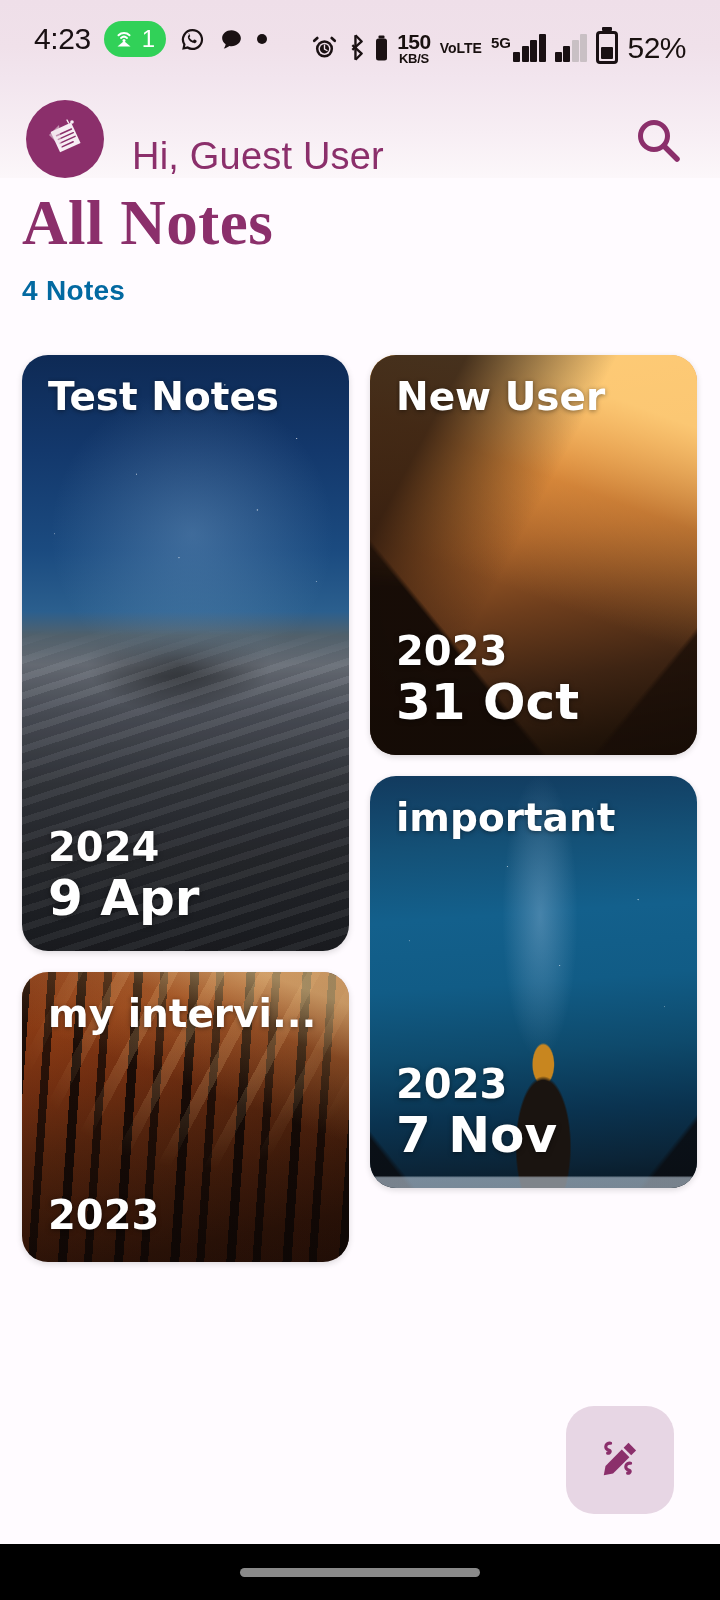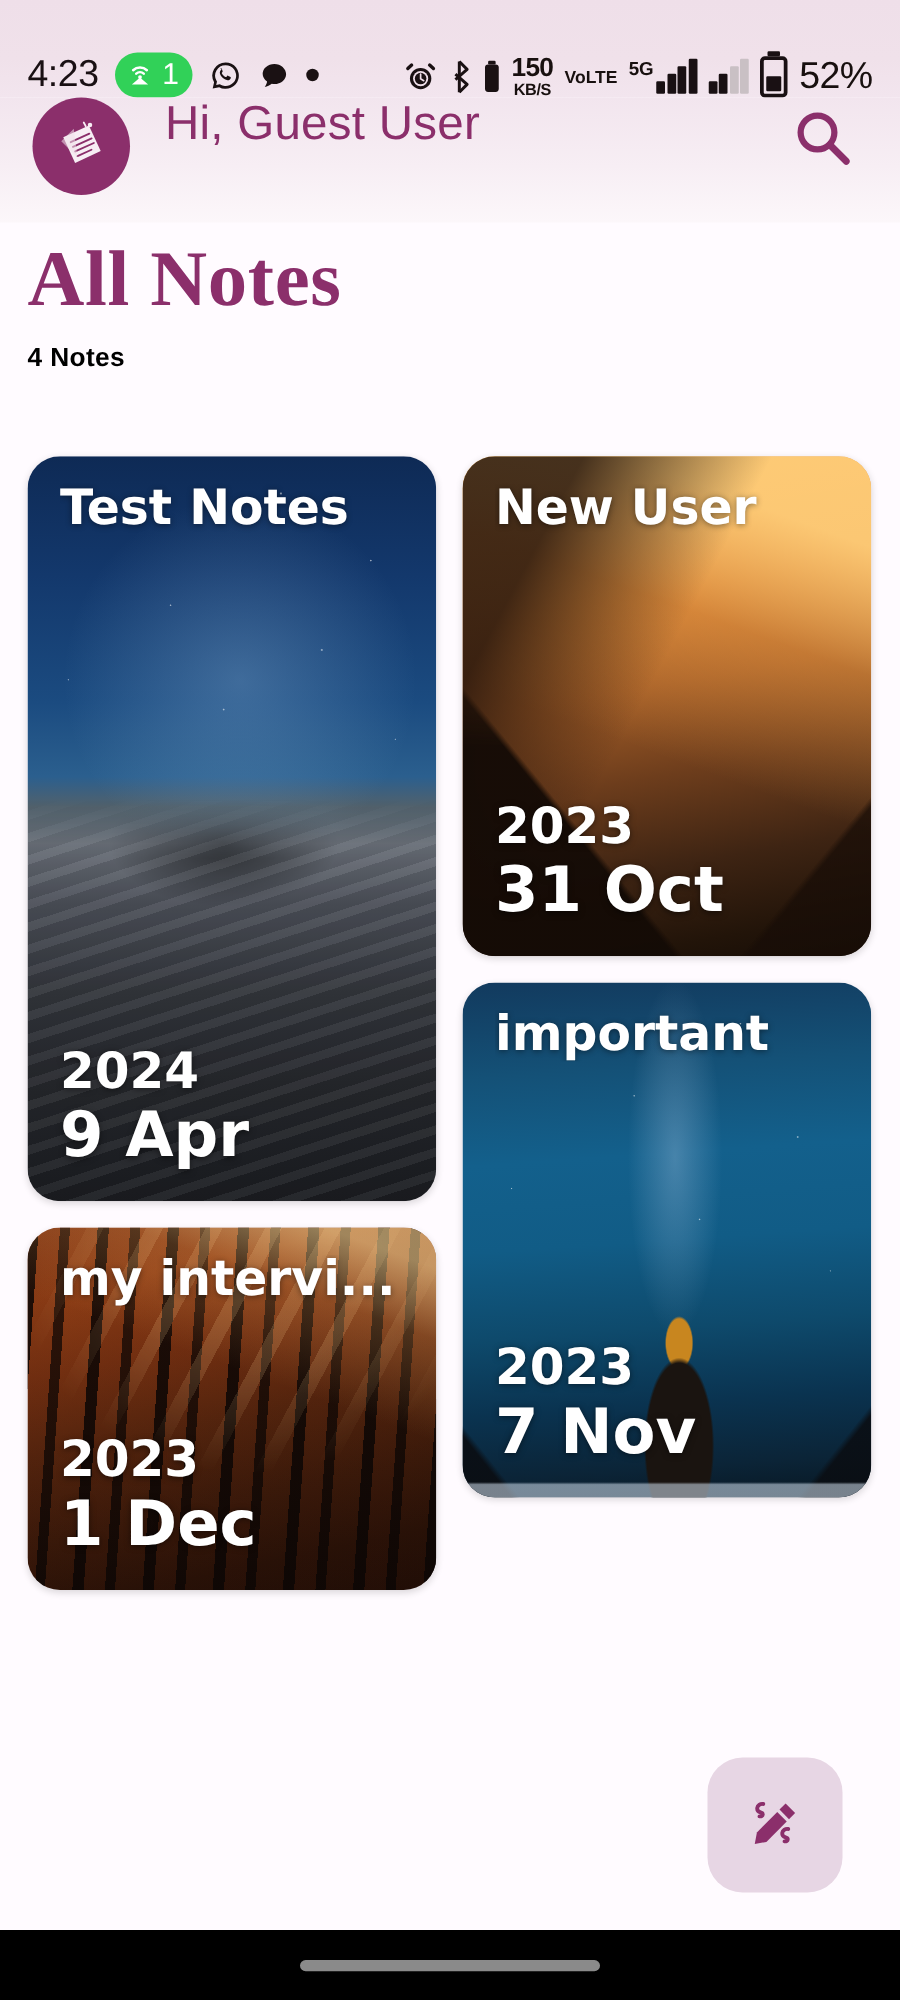--- a/index.html
+++ b/index.html
@@ -16,22 +16,22 @@
     width:720px; height:1600px;
     background:#fffbff;
     overflow:hidden;
   }
 
   
   .status-bar {
     position:absolute; top:0; left:0;
     width:720px; height:78px;
     background:linear-gradient(180deg,#efdfe9 0%,#f0e1ea 60%,#f2e5ee 100%);
-    display:flex; align-items:flex-end;
-    padding:0 22px;
+    display:flex; align-items:center;
+    padding:0 34px;
     color:#18100f;
   }
   .sb-left { display:flex; align-items:center; gap:13px; }
   .sb-time { font-size:30px; font-weight:500; letter-spacing:-0.4px; color:#191013; }
 
   .hotspot-pill {
     display:flex; align-items:center; gap:6px;
     background:#31d158; border-radius:20px;
     height:36px; padding:0 11px 0 8px;
   }
@@ -71,21 +71,21 @@
     width:10px; height:4px; background:#191013; border-radius:1px;
   }
   .battery-fill { width:100%; height:52%; background:#191013; border-radius:1px; }
   .batt-pct { font-size:30px; font-weight:500; letter-spacing:-0.5px; }
 
   
   .app-bar {
     position:absolute; top:78px; left:0;
     width:720px; height:100px;
     background:linear-gradient(180deg,#f2e5ee 0%,#f7eef4 55%,#fcf7fa 100%);
-    display:flex; align-items:flex-start;
+    display:flex; align-items:flex-end;
     padding:0 26px;
   }
   .avatar {
     width:78px; height:78px; border-radius:50%;
     background:#8b2f6b;
     display:flex; align-items:center; justify-content:center;
     flex:none;
   }
   .greeting {
     font-size:38px; color:#8b2f6b;
@@ -99,27 +99,27 @@
   
   .title-block { position:absolute; top:192px; left:22px; }
   .page-title {
     font-family:Liberation Serif, serif;
     font-size:63px; font-weight:700;
     color:#8b2f6b; line-height:1;
     letter-spacing:0.5px;
   }
   .note-count {
     margin-top:20px;
-    font-size:21px; font-weight:700;
-    color:#000000; letter-spacing:0.3px;
+    font-size:28px; font-weight:700;
+    color:#0369a1; letter-spacing:0.3px;
   }
 
   
   .grid {
-    position:absolute; top:365px; left:22px;
+    position:absolute; top:355px; left:22px;
     width:676px;
     display:flex; gap:21px;
   }
   .col { display:flex; flex-direction:column; gap:21px; width:327px; }
 
   .note-card {
     position:relative;
     width:327px;
     border-radius:26px;
     overflow:hidden;
@@ -411,21 +411,20 @@
           </div>
         </div>
       </div>
 
       <div class="note-card card-h-290">
         <div class="bg bg-forest"></div>
         <div class="content">
           <div class="note-title">my intervi...</div>
           <div class="note-date">
             <div class="note-year">2023</div>
-            <div class="note-day">1 Dec</div>
           </div>
         </div>
       </div>
 
     </div>
 
     <div class="col">
 
       <div class="note-card card-h-400">
         <div class="bg bg-mountains"></div>

